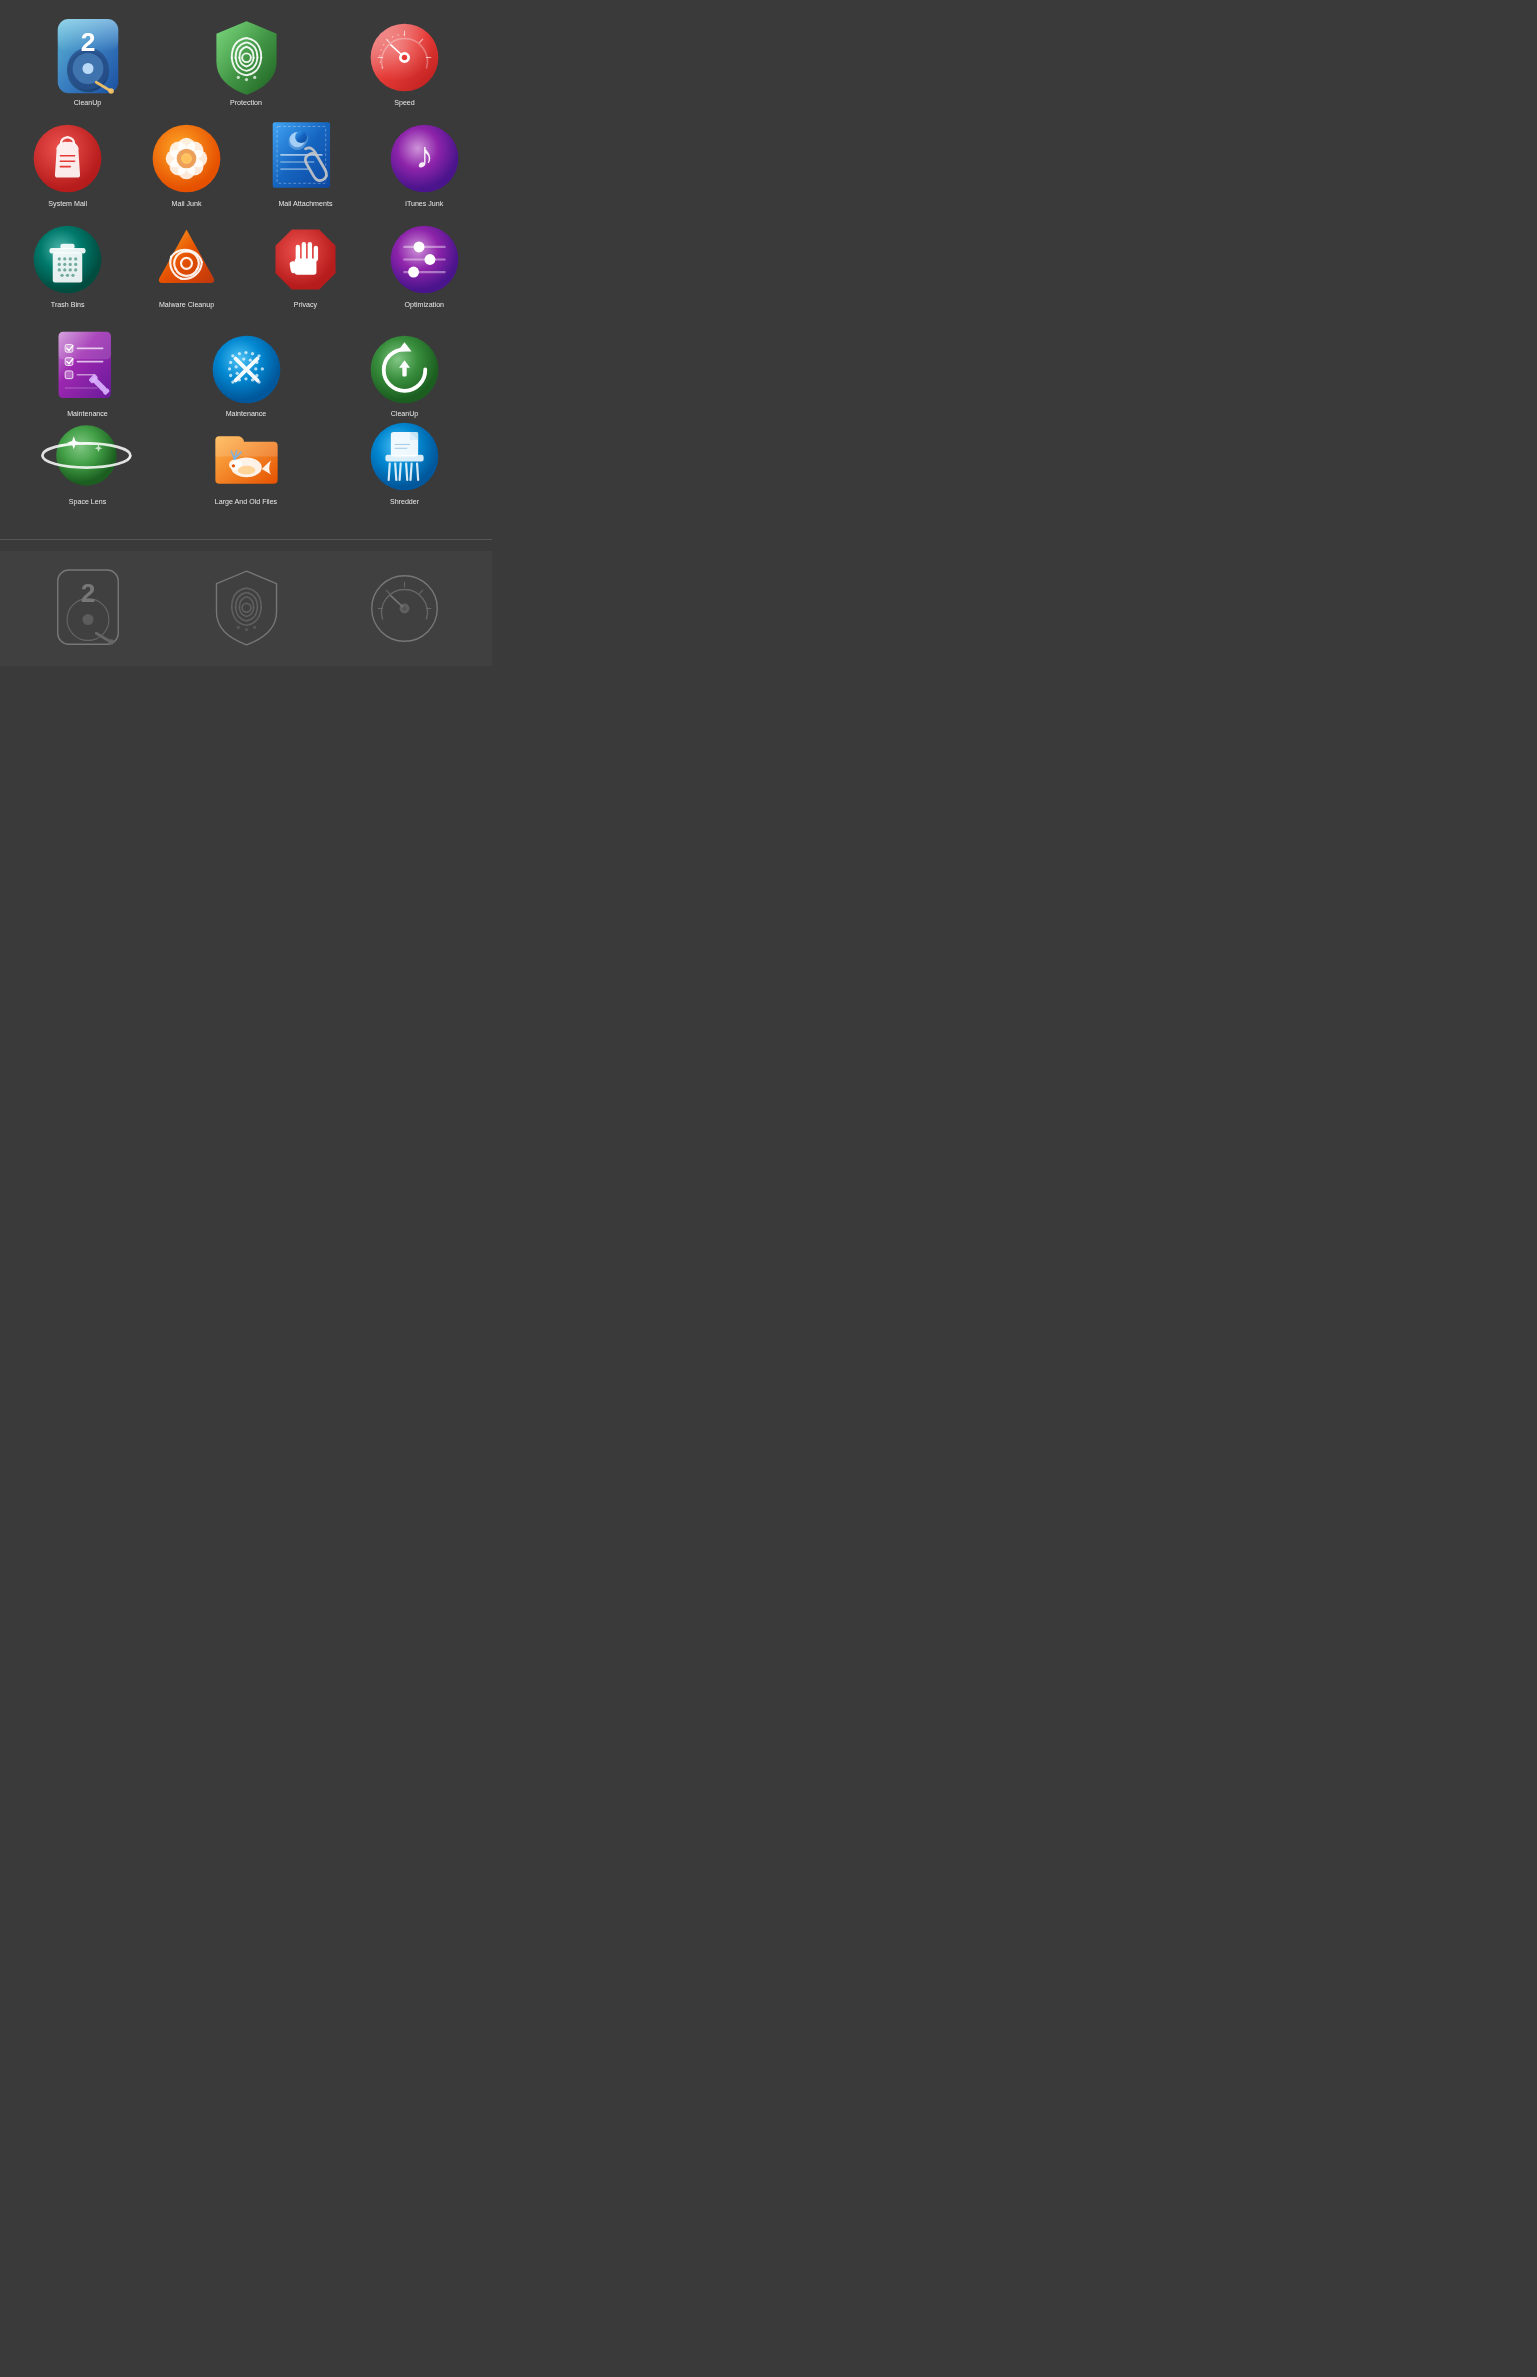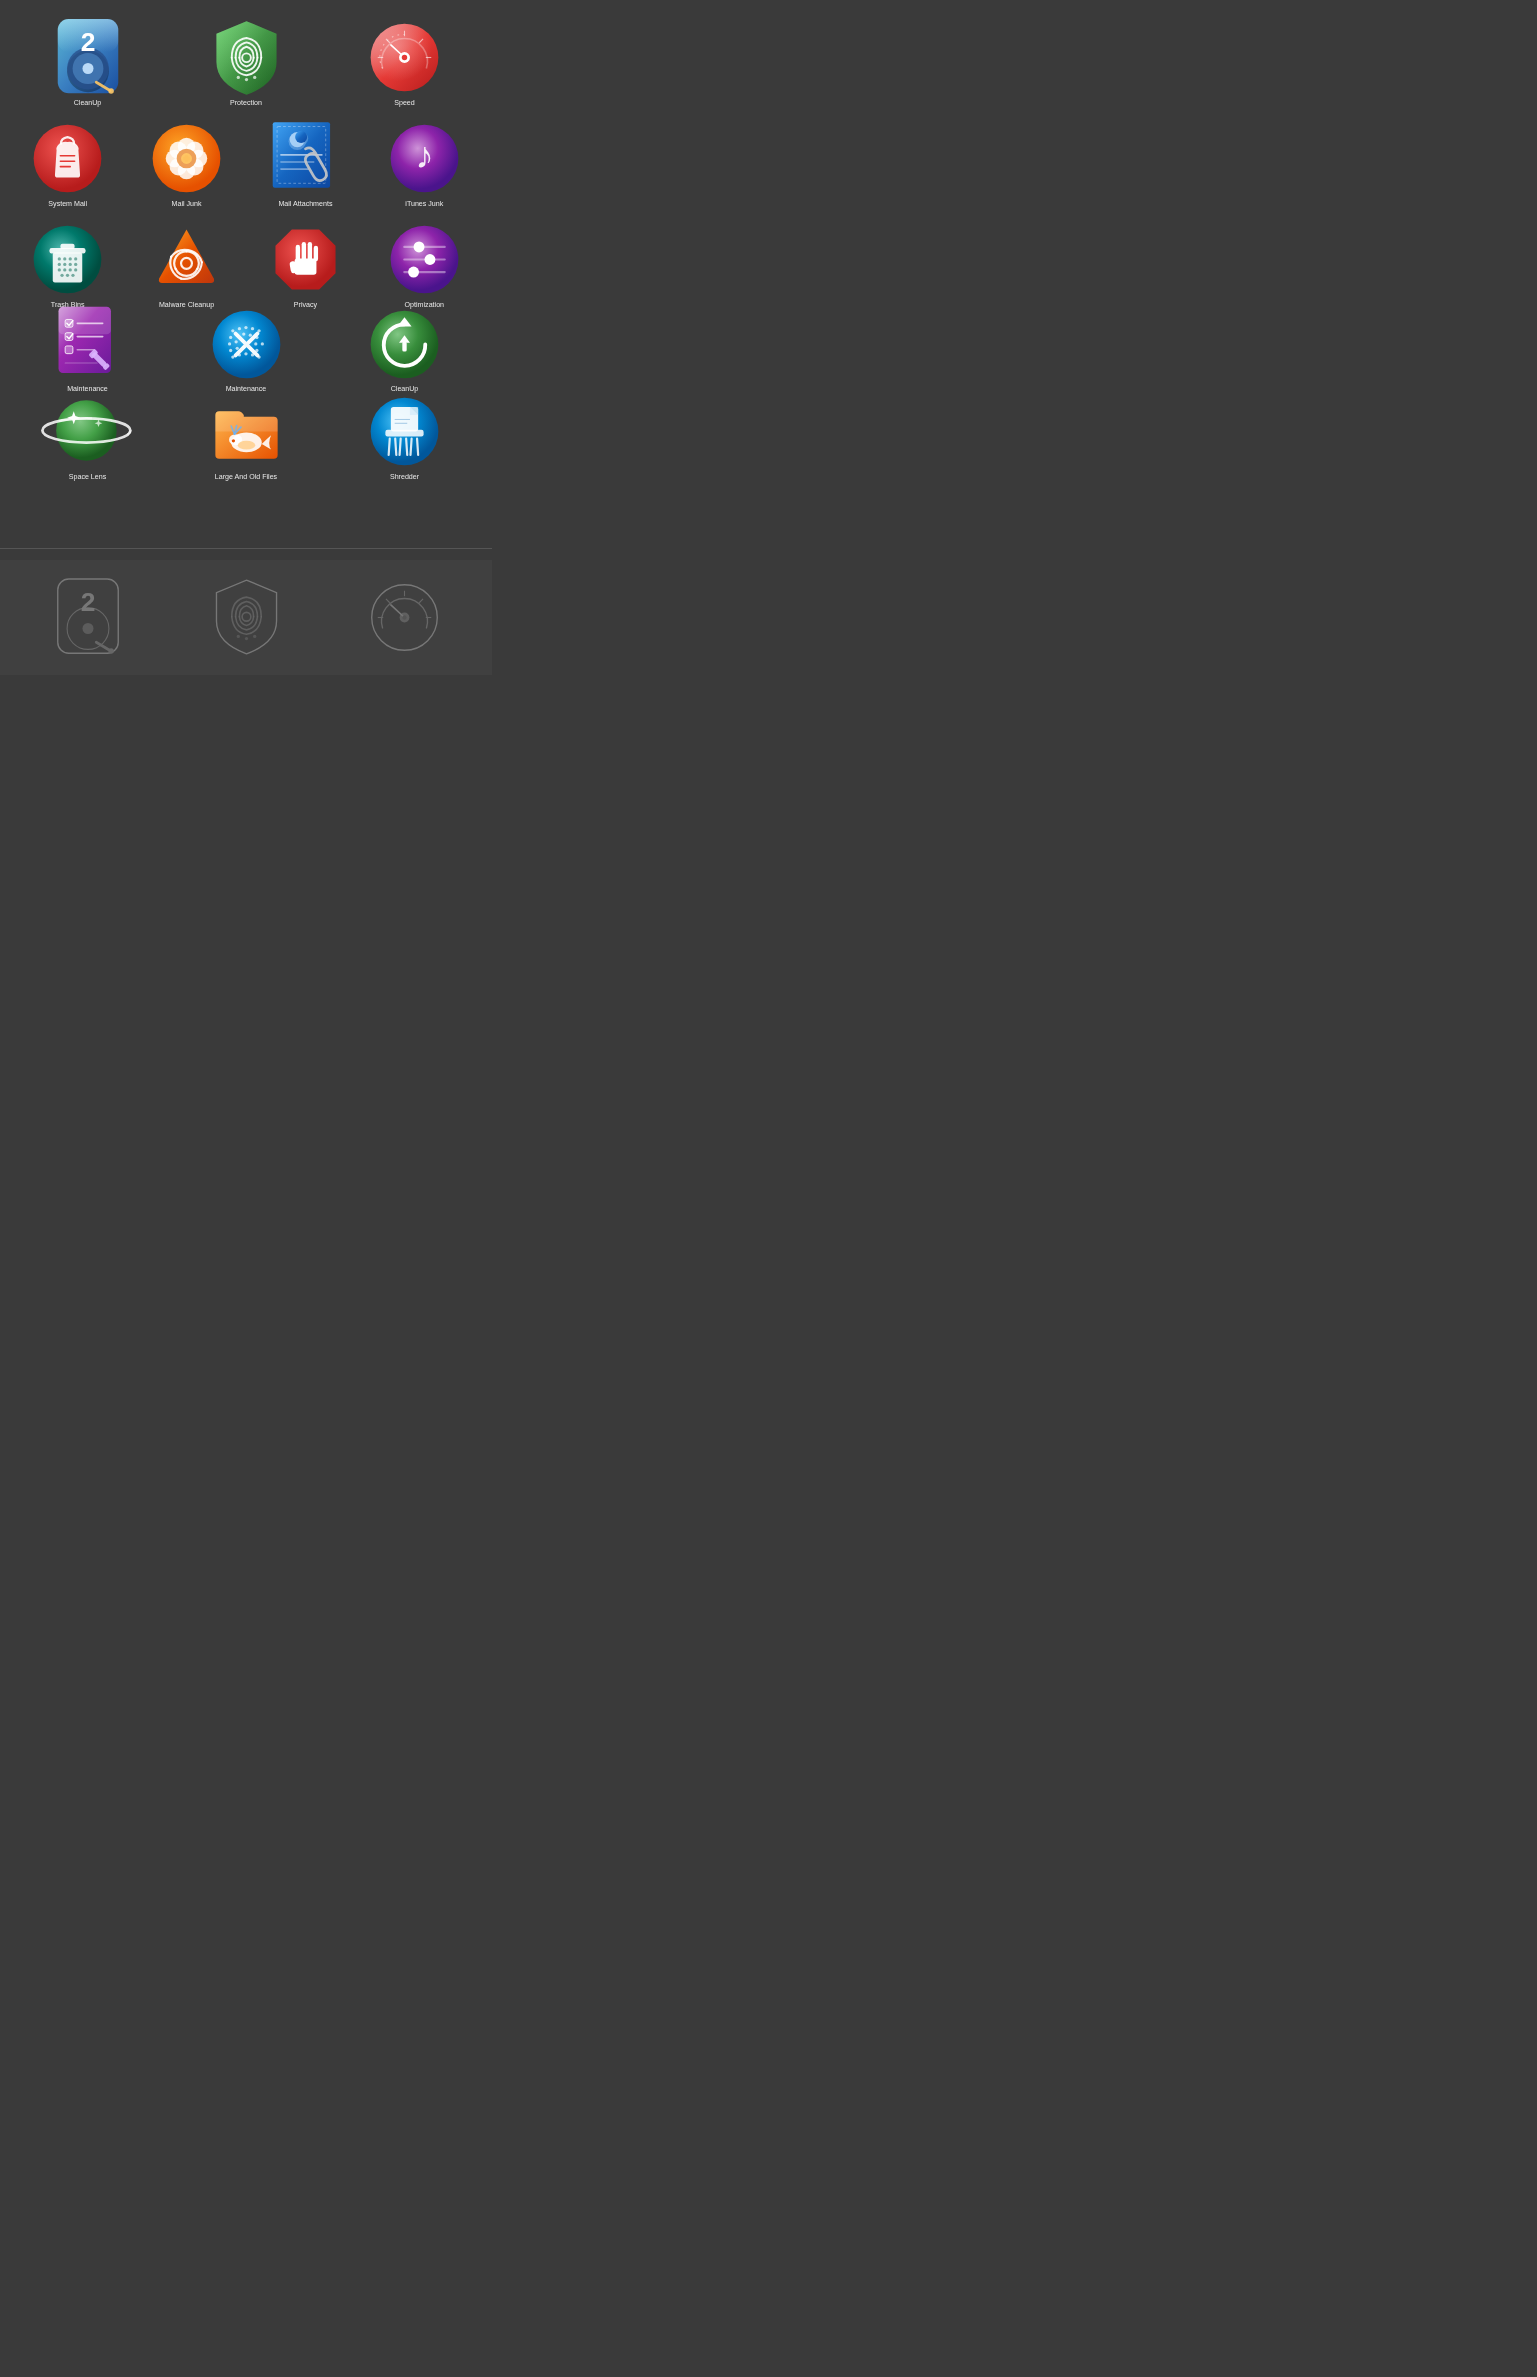--- a/index.html
+++ b/index.html
@@ -282,21 +282,21 @@
           </defs>
           <circle cx="65" cy="65" r="62" fill="url(#itunesGrad)"></circle>
 
           <text x="65" y="82" text-anchor="middle" font-size="68" fill="white" opacity="0.9">♪</text>
         </svg>
       </div>
       <span class="label">iTunes Junk</span>
     </div>
   </div>
 
-  <div class="icon-grid" style="margin-bottom: 0;">
+  <div class="icon-grid" style="margin-bottom: 25px;">
     <div class="icon-item">
       <div class="icon-wrapper">
         <svg width="71" height="71" viewBox="0 0 130 130">
           <defs>
             <radialGradient id="tbGrad" cx="40%" cy="35%" r="60%">
               <stop offset="0%" style="stop-color:#4db6ac"></stop>
               <stop offset="50%" style="stop-color:#00796b"></stop>
               <stop offset="100%" style="stop-color:#004d40"></stop>
             </radialGradient>
           </defs>
@@ -520,21 +520,21 @@
           <polygon points="65,15 52,32 78,32" fill="white"></polygon>
 
           <polygon points="65,48 55,62 75,62" fill="white"></polygon>
           <rect x="61" y="60" width="8" height="18" rx="3" fill="white"></rect>
         </svg>
       </div>
       <span class="label">CleanUp</span>
     </div>
   </div>
 
-  <div class="icon-grid-3" style="margin-bottom: 34px;">
+  <div class="icon-grid-3" style="margin-bottom: 0;">
     <div class="icon-item">
       <div class="icon-wrapper">
         <svg width="77" height="77" viewBox="0 0 140 140">
           <defs>
             <radialGradient id="slGrad" cx="40%" cy="35%" r="60%">
               <stop offset="0%" style="stop-color:#81c784"></stop>
               <stop offset="50%" style="stop-color:#43a047"></stop>
               <stop offset="100%" style="stop-color:#1b5e20"></stop>
             </radialGradient>
           </defs>

